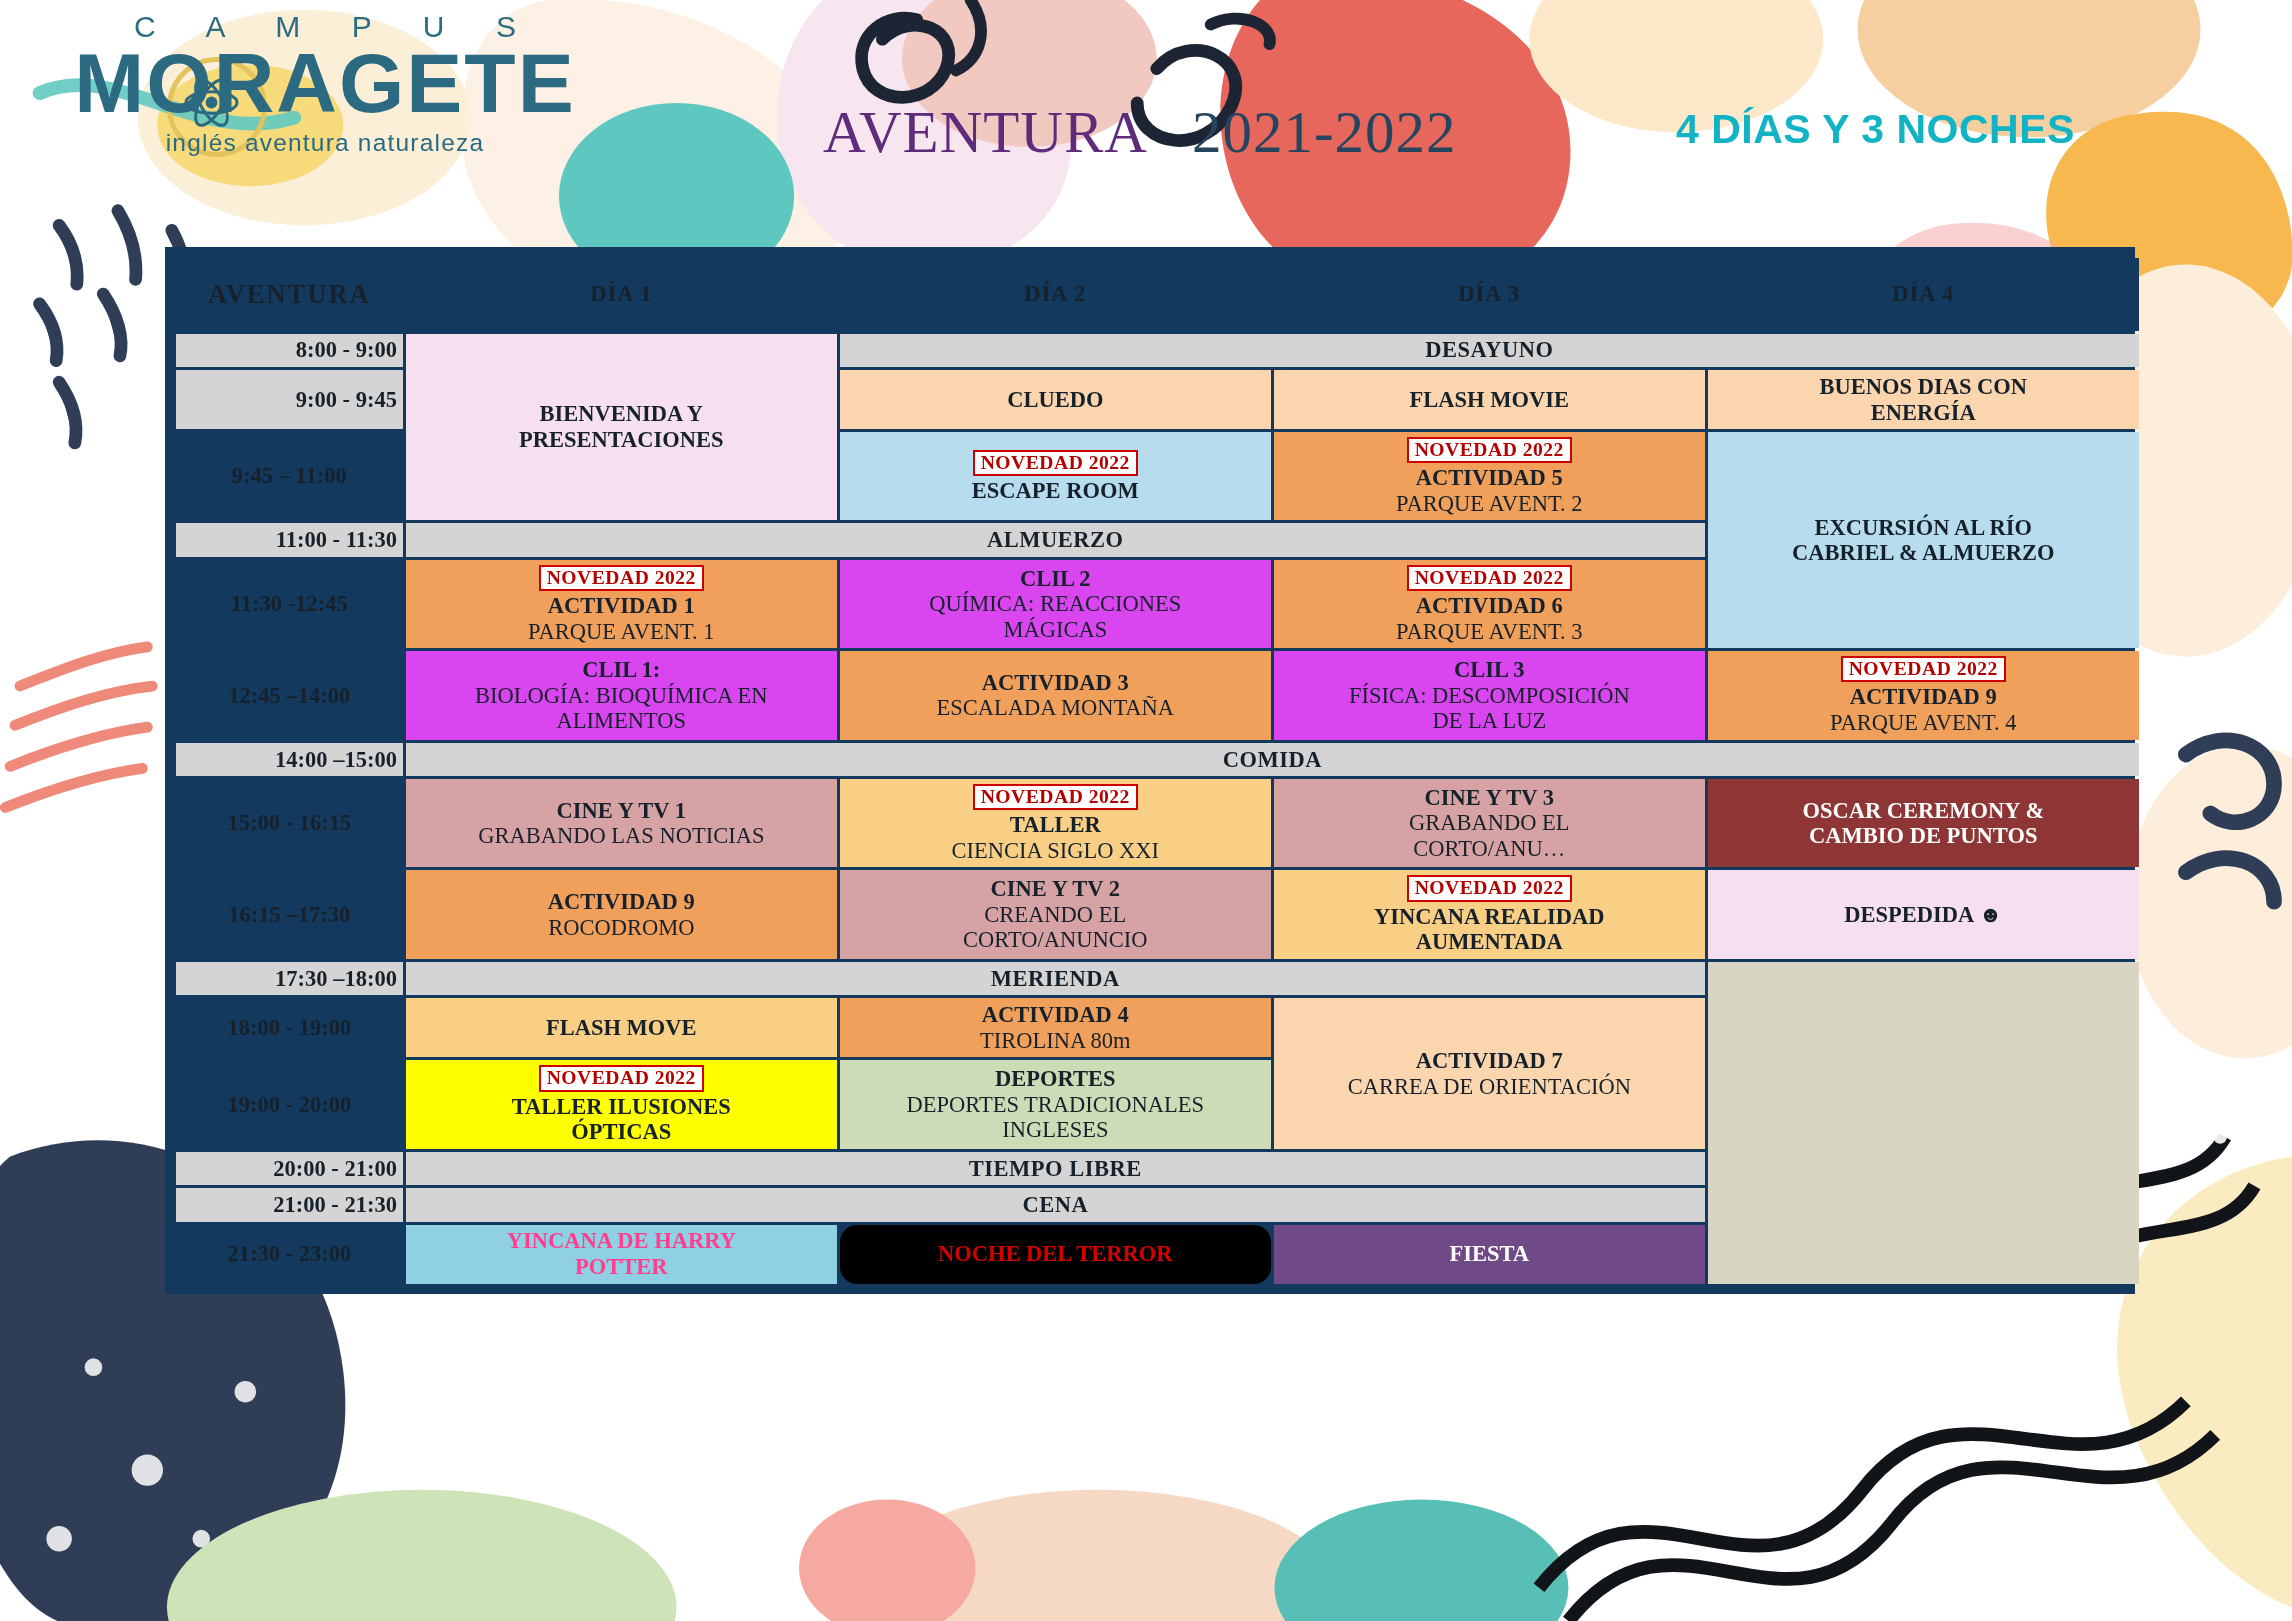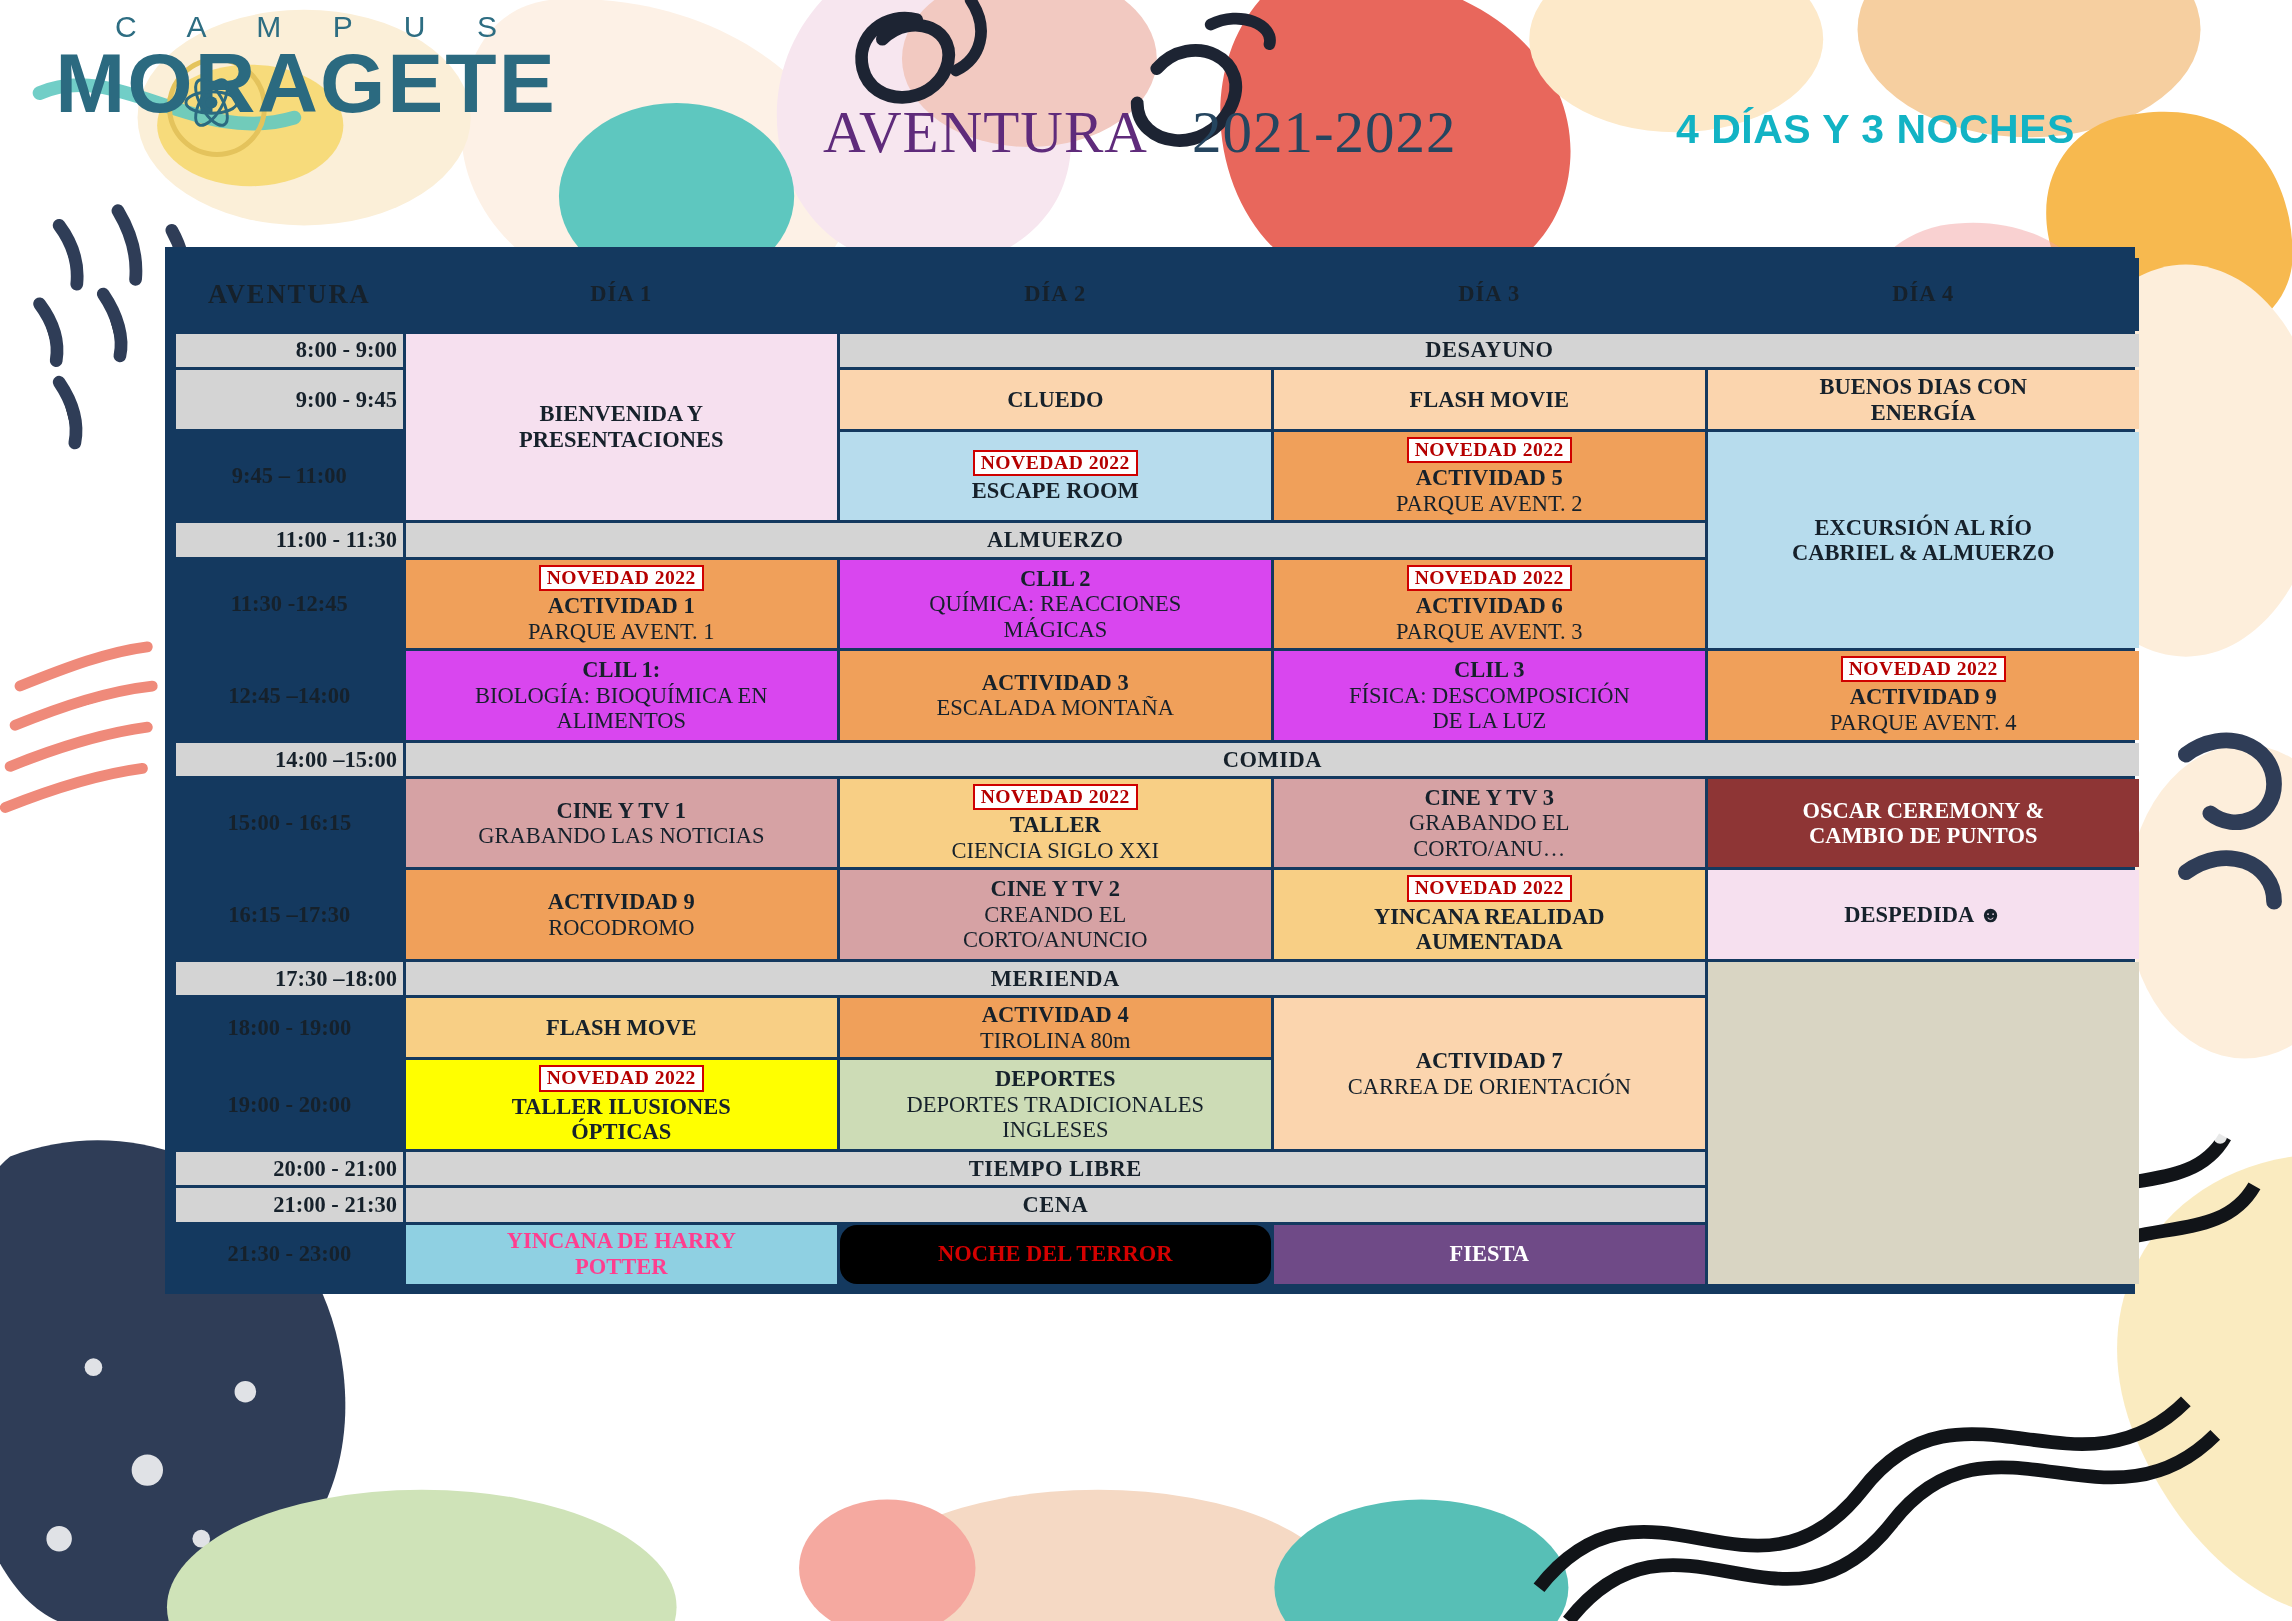--- a/index.html
+++ b/index.html
@@ -19,21 +19,21 @@
   .bg {
     position: absolute;
     inset: 0;
     overflow: hidden;
     z-index: 0;
   }
 
   
   .logo {
     position: absolute;
-    left: 12px;
+    left: 31px;
     top: 9.8px;
     z-index: 5;
     text-align: center;
     width: 588px;
   }
   .logo .campus {
     font-family: "Liberation Sans", sans-serif;
     letter-spacing: 21.6px;
     font-size: 30px;
     color: #2d6d82;
@@ -258,20 +258,21 @@
       <circle cx="2210" cy="1100" r="9"></circle>
       <circle cx="2265" cy="1160" r="7"></circle>
       <circle cx="2180" cy="1190" r="6"></circle>
     </g>
   </svg>
 </div>
 
 <div class="logo">
   <div class="campus">C A M P U S</div>
   <div class="moragete">MORAGETE</div>
+  <div class="tagline">inglés aventura naturaleza</div>
 </div>
 <div class="logo-ring"></div>
 <svg class="logo-atom" viewBox="0 0 60 60">
   <circle cx="30" cy="30" r="6" fill="#2b6a80"></circle>
   <ellipse cx="30" cy="30" rx="26" ry="11" fill="none" stroke="#2b6a80" stroke-width="3"></ellipse>
   <ellipse cx="30" cy="30" rx="26" ry="11" fill="none" stroke="#2b6a80" stroke-width="3" transform="rotate(60 30 30)"></ellipse>
   <ellipse cx="30" cy="30" rx="26" ry="11" fill="none" stroke="#2b6a80" stroke-width="3" transform="rotate(-60 30 30)"></ellipse>
 </svg>
 
 <div class="title-main">

